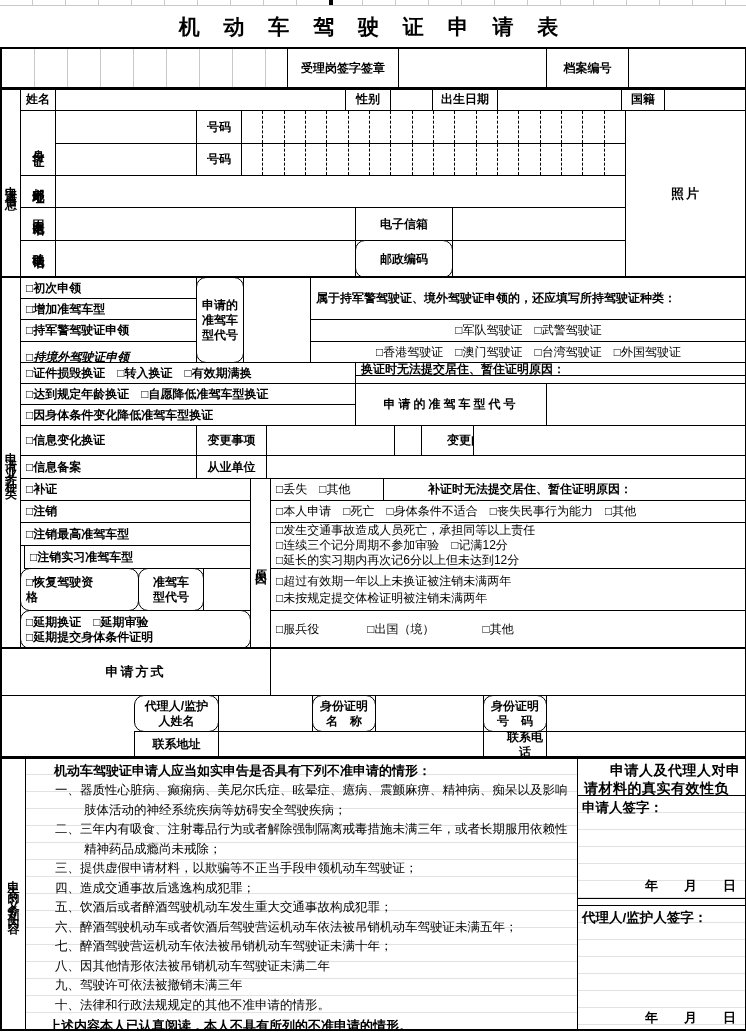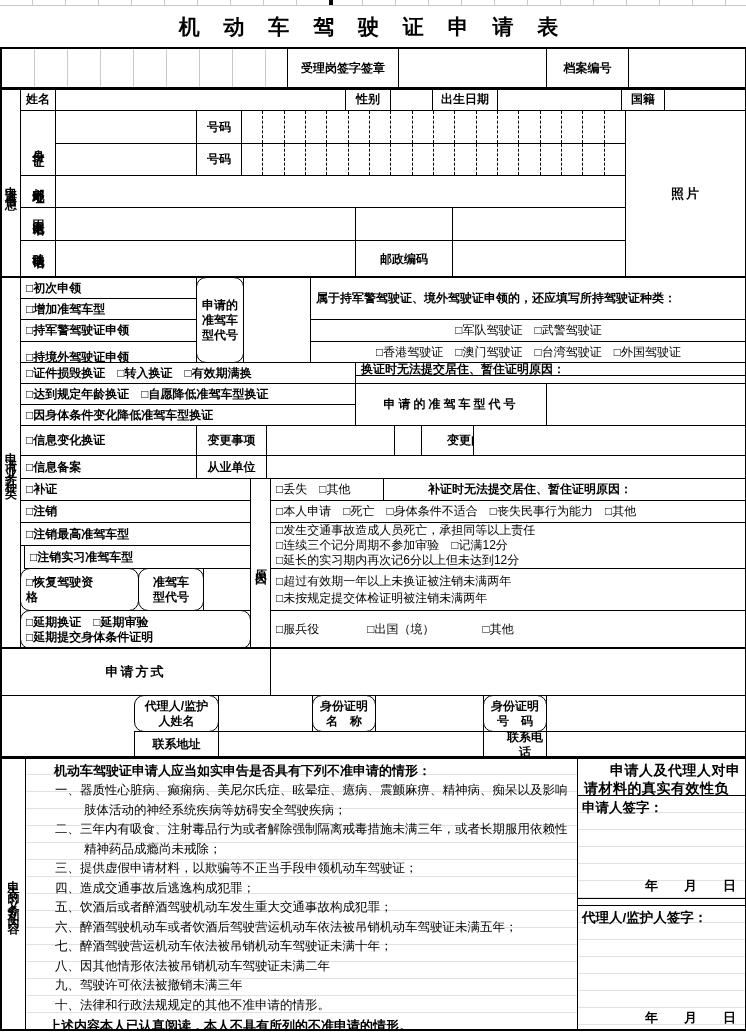--- a/index.html
+++ b/index.html
@@ -107,33 +107,34 @@
       <i class="idc"></i>
   </div>
 
   <div class="c x b" style="left:625px;top:110px;width:122px;height:168px;font-size:13px;letter-spacing:2px;">照片</div>
 
   <div class="c vt b" style="left:20px;top:175px;width:36px;height:33px;">邮寄地址</div>
   <div class="c" style="left:55px;top:175px;width:571px;height:33px;"></div>
 
   <div class="c vt b" style="left:20px;top:207px;width:36px;height:34px;">固定电话</div>
   <div class="c" style="left:55px;top:207px;width:301px;height:34px;"></div>
+  <div class="c x b" style="left:355px;top:207px;width:98px;height:34px;">电子信箱</div>
   <div class="c" style="left:452px;top:207px;width:174px;height:34px;"></div>
 
   <div class="c vt b" style="left:20px;top:240px;width:36px;height:38px;">移动电话</div>
   <div class="c" style="left:55px;top:240px;width:301px;height:38px;"></div>
-  <div class="c x b" style="left:355px;top:240px;width:98px;height:38px;">邮政编码</div>
+  <div class="c x b" style="left:355px;top:240px;width:98px;height:38px;border-radius:10px;">邮政编码</div>
   <div class="c" style="left:452px;top:240px;width:174px;height:38px;"></div>
 
   <div class="c v b" style="left:0;top:277px;width:21px;height:372px;letter-spacing:7px;">申请业务种类</div>
 
   <div class="c l b" style="left:20px;top:277px;width:177px;height:22px;">□初次申领</div>
   <div class="c l b" style="left:20px;top:298px;width:177px;height:22px;">□增加准驾车型</div>
   <div class="c l b" style="left:20px;top:319px;width:177px;height:23px;">□持军警驾驶证申领</div>
-  <div class="c l b" style="left:20px;top:341px;width:177px;height:32px;">□持境外驾驶证申领</div>
+  <div class="c l b" style="left:20px;top:341px;width:177px;height:32px;font-style:italic;">□持境外驾驶证申领</div>
   <div class="c x b p" style="left:196px;top:277px;width:48px;height:86px;">申请的
 准驾车
 型代号</div>
   <div class="c" style="left:243px;top:277px;width:68px;height:86px;"></div>
   <div class="c l b" style="left:310px;top:277px;width:437px;height:43px;">属于持军警驾驶证、境外驾驶证申领的，还应填写所持驾驶证种类：</div>
   <div class="c x rl" style="left:310px;top:319px;width:437px;height:23px;">□军队驾驶证　□武警驾驶证</div>
   <div class="c x rl" style="left:310px;top:341px;width:437px;height:22px;">□香港驾驶证　□澳门驾驶证　□台湾驾驶证　□外国驾驶证</div>
 
   <div class="c l b" style="left:20px;top:362px;width:336px;height:22px;">□证件损毁换证　□转入换证　□有效期满换</div>
   <div class="c l b" style="left:355px;top:362px;width:392px;height:14px;">换证时无法提交居住、暂住证明原因：</div>

